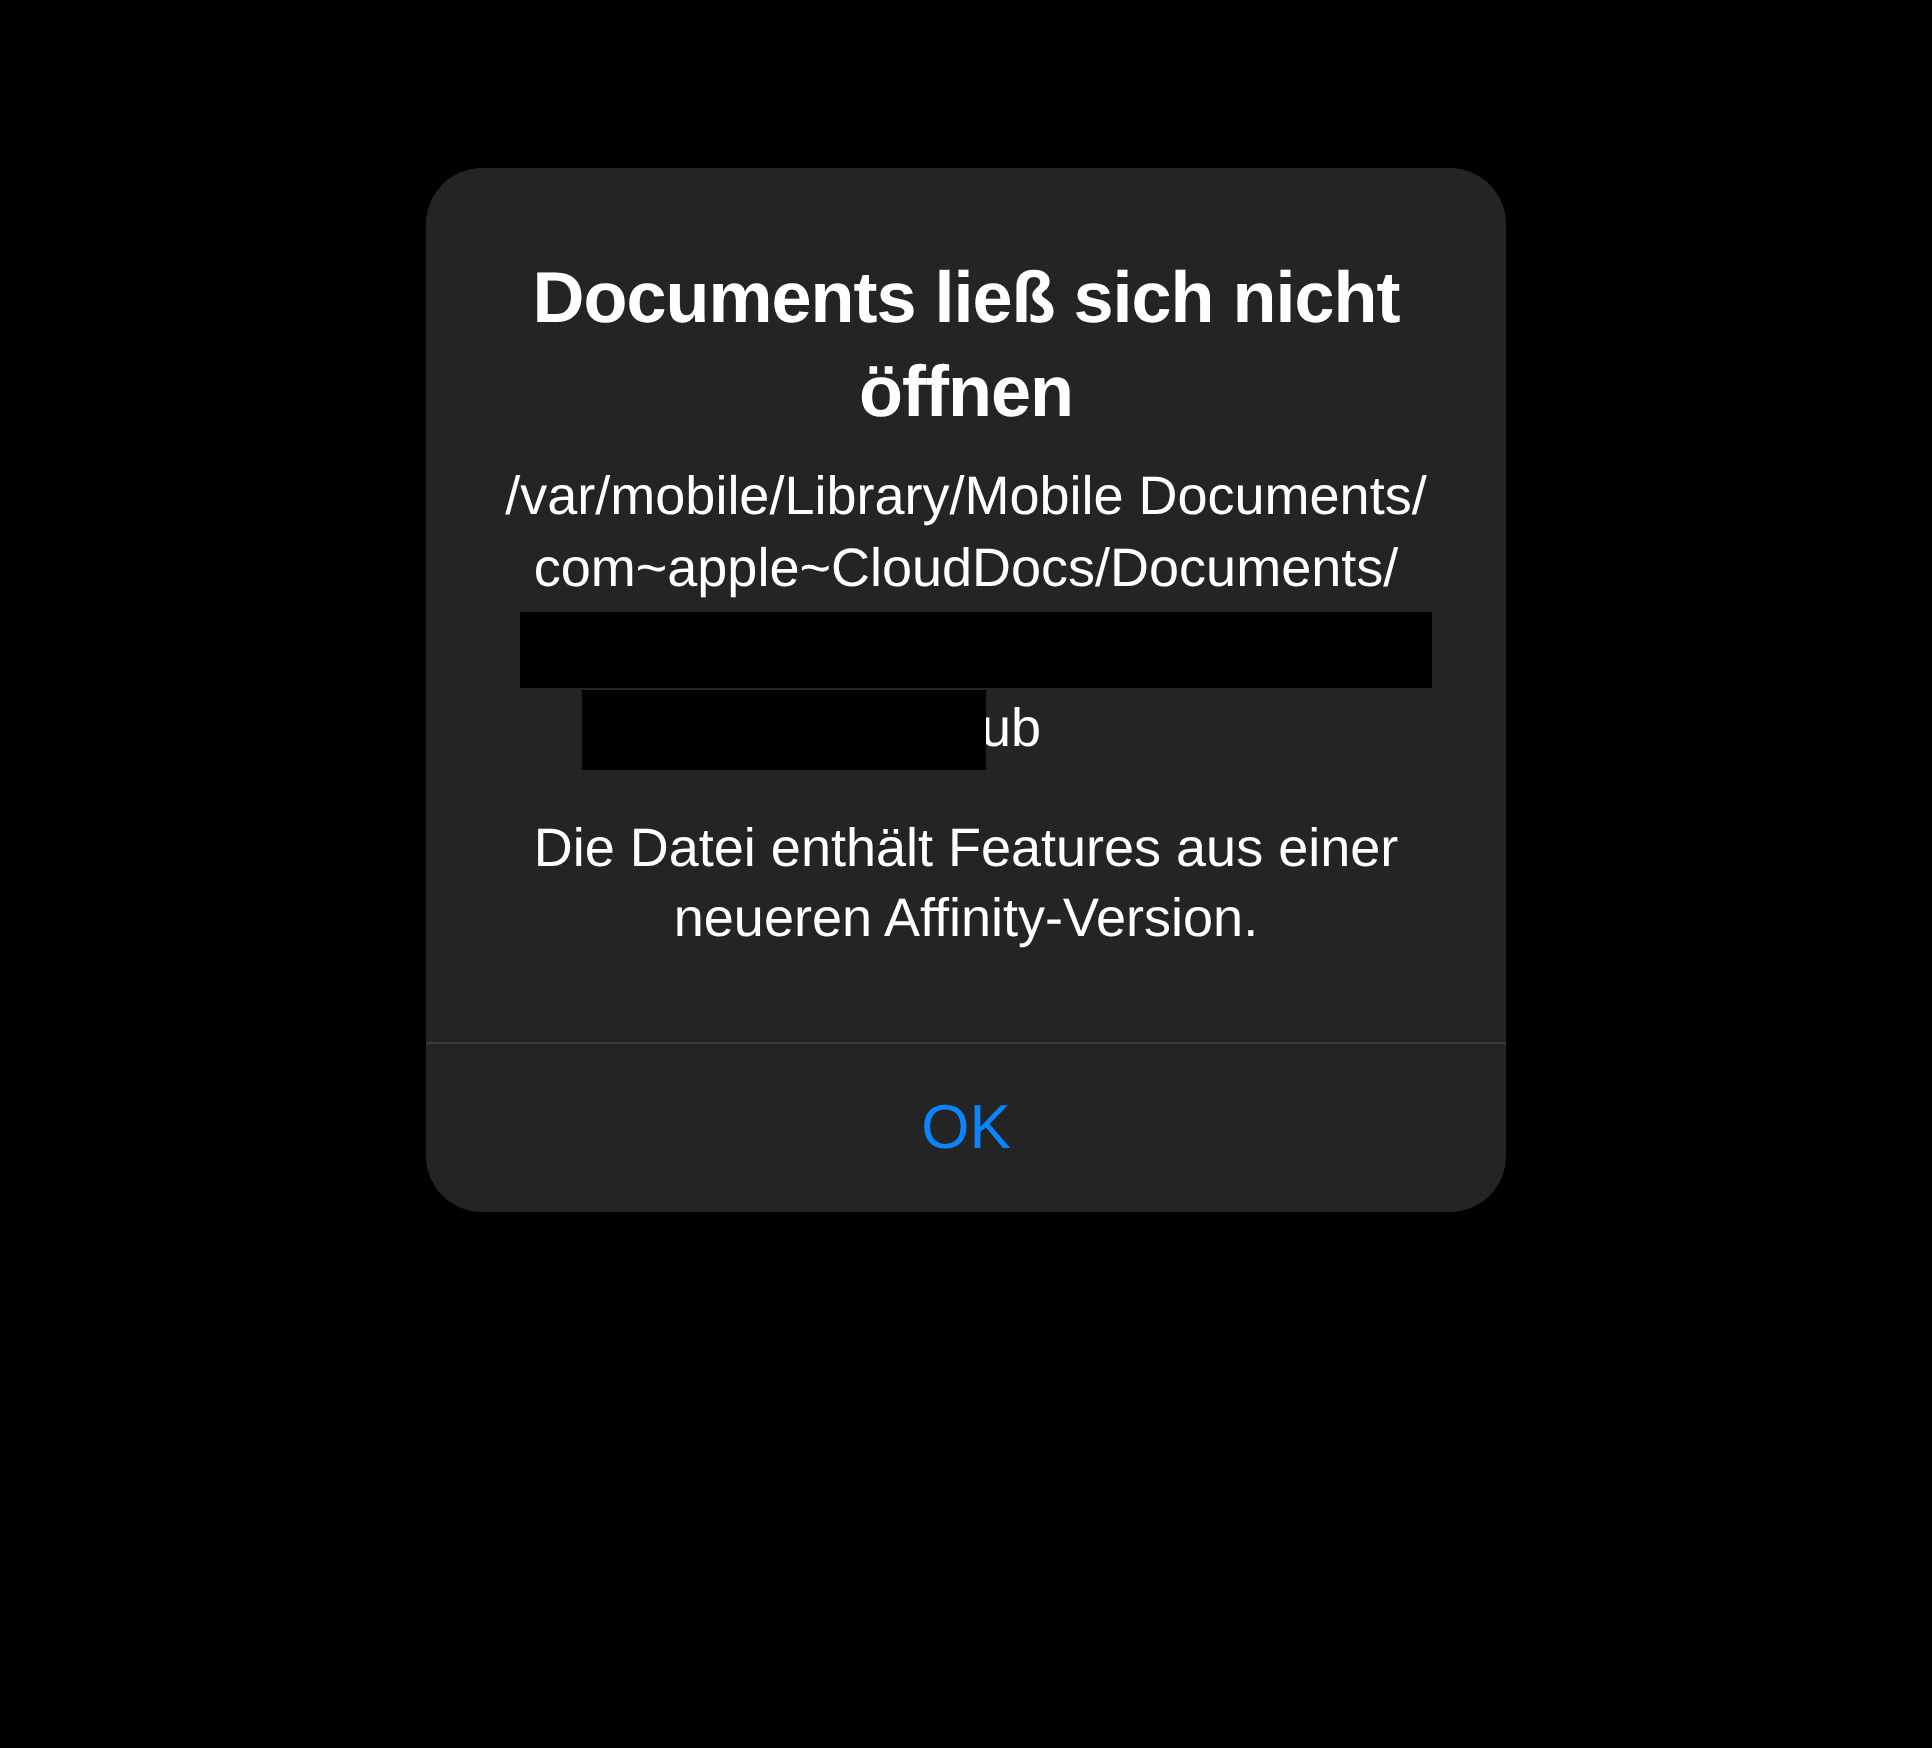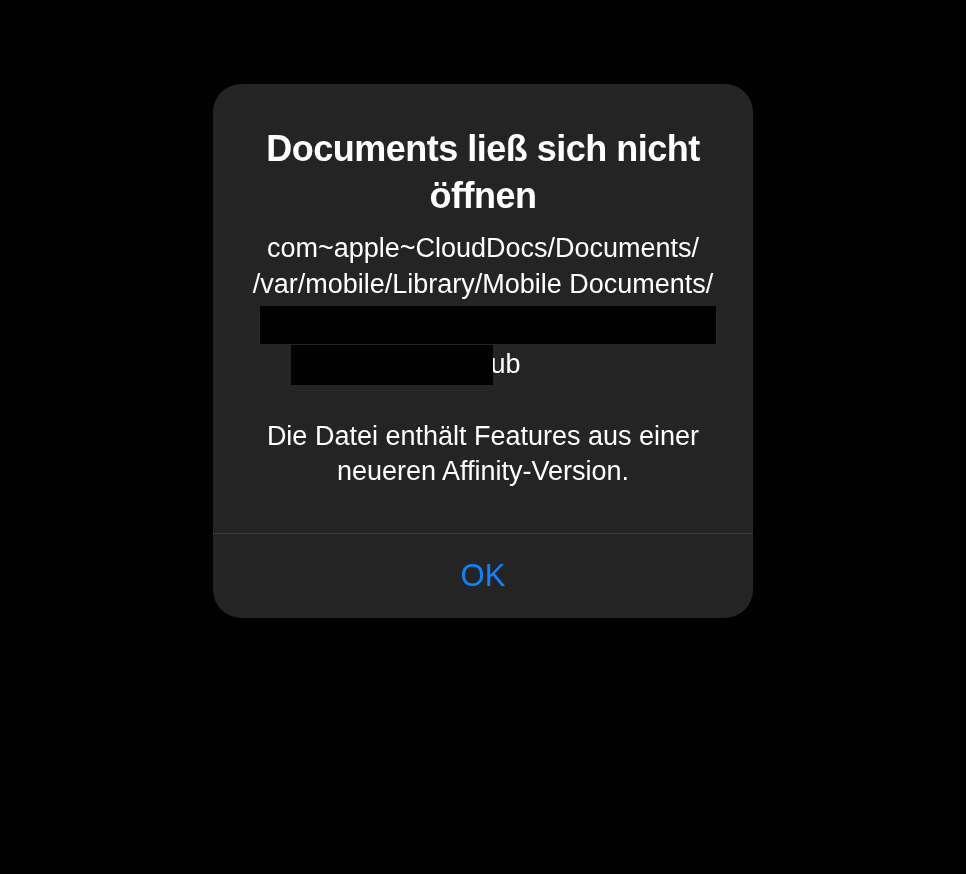--- a/index.html
+++ b/index.html
@@ -91,21 +91,21 @@
     .file-ext {
       color: #ffffff;
       font-size: 27px;
     }
     
     .alert-message {
       color: #ffffff;
       font-size: 27px;
       font-weight: 400;
       line-height: 1.3;
-      margin-top: 36px;
+      margin-top: 24px;
     }
     
     .alert-divider {
       height: 1px;
       background: #3a3a3a;
       width: 100%;
     }
     
     .alert-button {
       background: transparent;
@@ -120,22 +120,22 @@
     }
   </style>
 </head>
 <body>
 
 <div class="alert-dialog">
   <div class="alert-body">
     <div class="alert-title">Documents ließ sich nicht öffnen</div>
 
     <div class="alert-path-block">
+      <div class="path-line">/var/mobile/Library/Mobile Documents/</div>
       <div class="path-line">com~apple~CloudDocs/Documents/</div>
-      <div class="path-line">/var/mobile/Library/Mobile Documents/</div>
       <div class="redacted-row">
         <div class="redacted-block-1"></div>
       </div>
       <div class="redacted-row-2">
         <div class="redacted-block-2"></div>
         <span class="file-ext">.afpub</span>
       </div>
     </div>
 
     <div class="alert-message">Die Datei enthält Features aus einer neueren Affinity-Version.</div>

